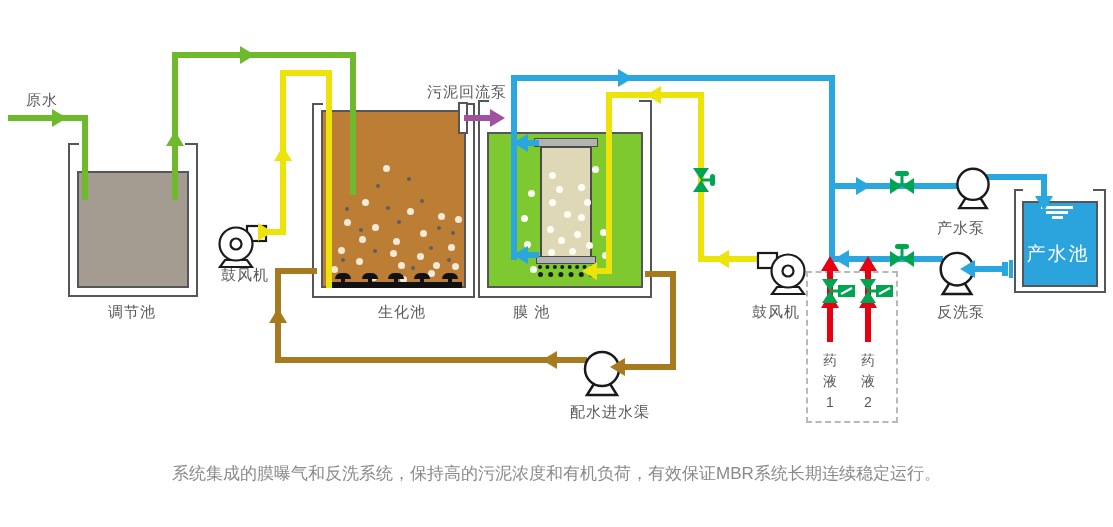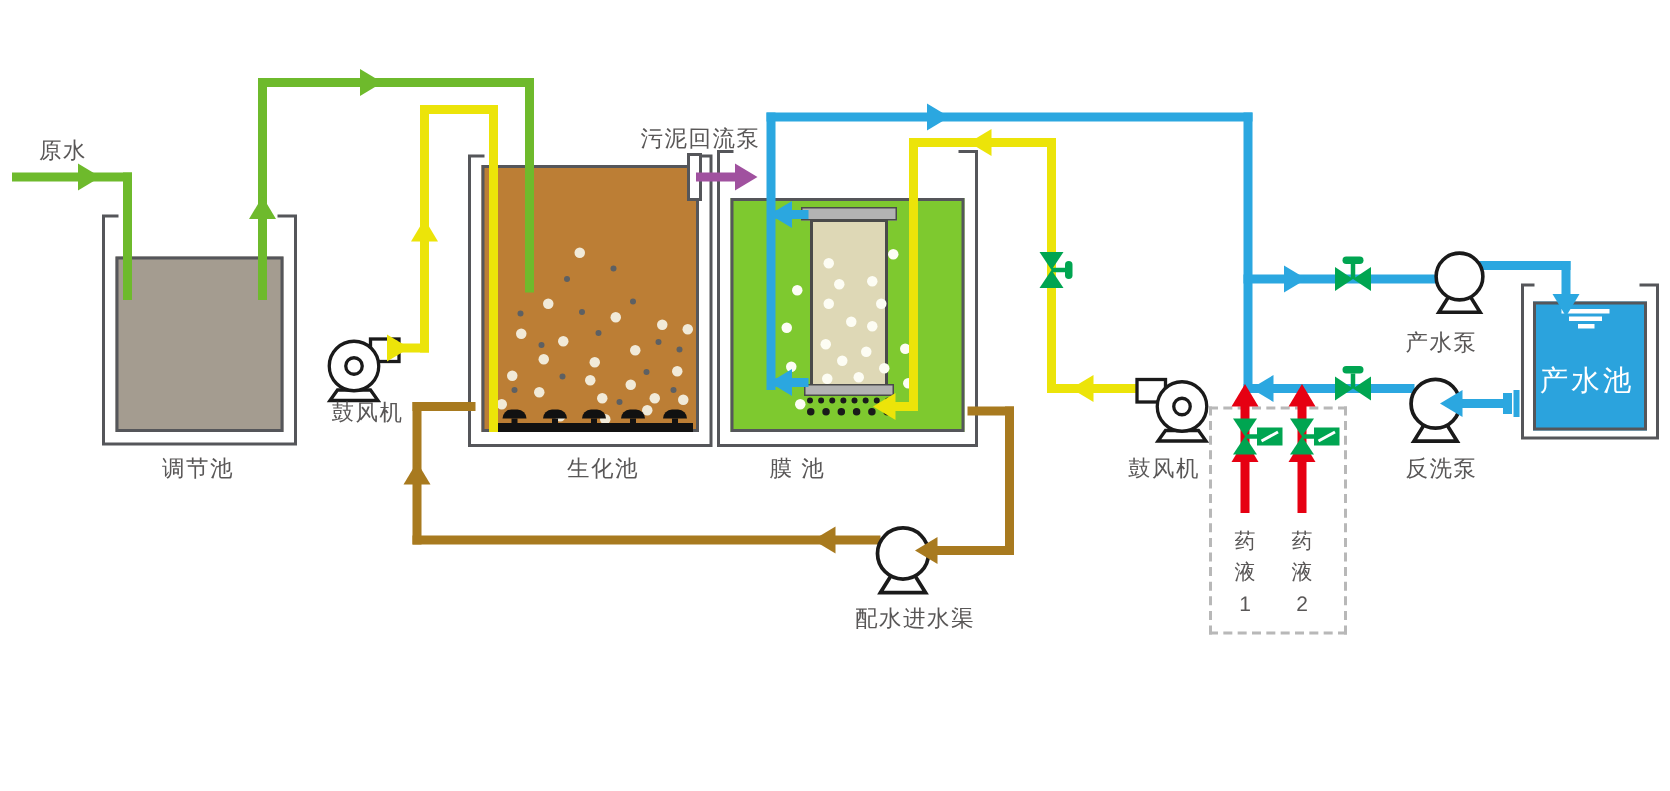--- a/index.html
+++ b/index.html
@@ -302,14 +302,15 @@
   <div class="lbl-v" style="left:820px;top:350px;">
     <div>药</div>
     <div>液</div>
     <div>1</div>
   </div>
   <div class="lbl-v" style="left:858px;top:350px;">
     <div>药</div>
     <div>液</div>
     <div>2</div>
   </div>
+  <div class="caption">系统集成的膜曝气和反洗系统，保持高的污泥浓度和有机负荷，有效保证MBR系统长期连续稳定运行。</div>
 
 </div>
 
 </body></html>

